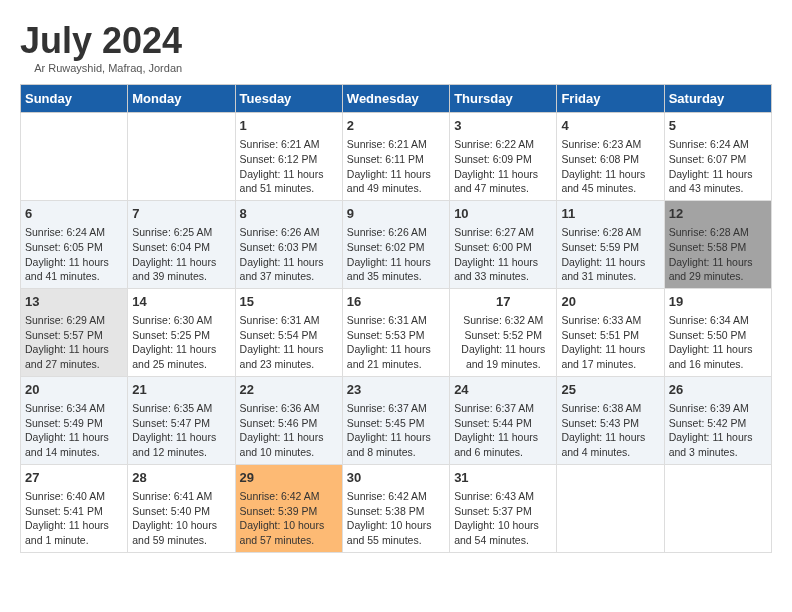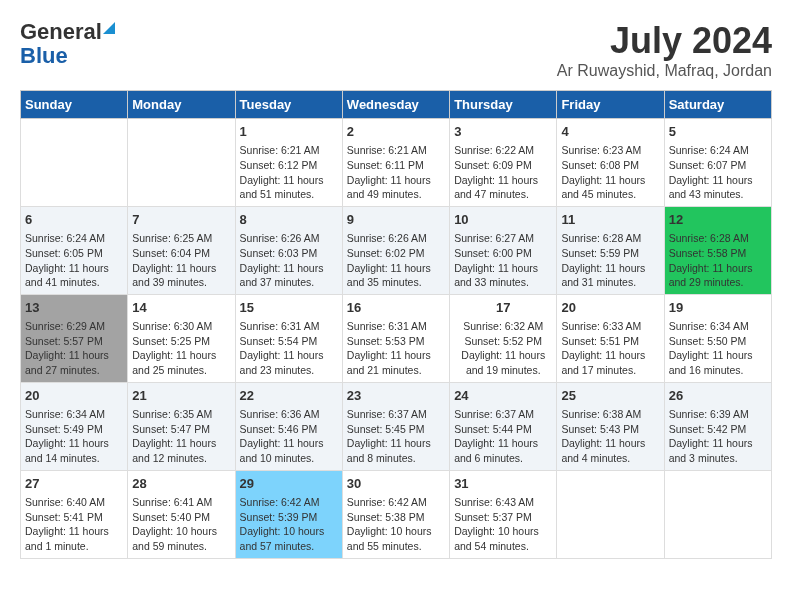--- a/index.html
+++ b/index.html
@@ -33,21 +33,21 @@
     }
     .title-section {
       text-align: right;
     }
     .month-title {
       font-size: 36px;
       font-weight: bold;
       color: #333;
     }
     .location {
-      font-size: 16px;
+      font-size: 11px;
       color: #555;
     }
     .calendar {
       width: 100%;
       border-collapse: collapse;
       font-size: 11px;
     }
     .calendar th {
       background-color: #1a5fa8;
       color: #fff;
@@ -83,30 +83,20 @@
       background: #f5f7fa;
     }
     tr:nth-child(odd) td:not(.empty) {
       background: #ffffff;
     }
   </style>
 </head>
 <body>
 
 <div class="header">
-  <div class="logo">
-    <div class="logo-line">
-      <span class="logo-text">
-        <span style="color:#333;">General</span><span style="display:inline-block;width:0;height:0;border-left:12px solid transparent;border-bottom:12px solid #1a8fd1;margin-left:1px;vertical-align:top;margin-top:2px;"></span>
-      </span>
-    </div>
-    <div>
-      <span class="logo-text" style="color:#1a5fa8;font-size:22px;">Blue</span>
-    </div>
-  </div>
   <div class="title-section">
     <div class="month-title">July 2024</div>
     <div class="location">Ar Ruwayshid, Mafraq, Jordan</div>
   </div>
 </div>
 
 <table class="calendar">
   <thead>
     <tr>
       <th>Sunday</th>
@@ -183,29 +173,29 @@
           <div class="day-info" style="white-space: pre-line;">Sunrise: 6:27 AM
 Sunset: 6:00 PM
 Daylight: 11 hours and 33 minutes.</div>
         </td>
         <td style="background-color: rgb(240, 244, 248);">
           <span class="day-number">11</span>
           <div class="day-info" style="white-space: pre-line;">Sunrise: 6:28 AM
 Sunset: 5:59 PM
 Daylight: 11 hours and 31 minutes.</div>
         </td>
-        <td style="background-color: #22c55e;">
+        <td style="background-color: #a3a3a3;">
           <span class="day-number">12</span>
           <div class="day-info" style="white-space: pre-line;">Sunrise: 6:28 AM
 Sunset: 5:58 PM
 Daylight: 11 hours and 29 minutes.</div>
         </td>
       </tr>
       <tr style="background-color: rgb(255, 255, 255);">
-        <td style="background-color: #a3a3a3;">
+        <td style="background-color: #e5e5e5;">
           <span class="day-number">13</span>
           <div class="day-info" style="white-space: pre-line;">Sunrise: 6:29 AM
 Sunset: 5:57 PM
 Daylight: 11 hours and 27 minutes.</div>
         </td>
         <td style="background-color: rgb(255, 255, 255);">
           <span class="day-number">14</span>
           <div class="day-info" style="white-space: pre-line;">Sunrise: 6:30 AM
 Sunset: 5:25 PM
 Daylight: 11 hours and 25 minutes.</div>
@@ -291,21 +281,21 @@
           <div class="day-info" style="white-space: pre-line;">Sunrise: 6:40 AM
 Sunset: 5:41 PM
 Daylight: 11 hours and 1 minute.</div>
         </td>
         <td style="background-color: rgb(255, 255, 255);">
           <span class="day-number">28</span>
           <div class="day-info" style="white-space: pre-line;">Sunrise: 6:41 AM
 Sunset: 5:40 PM
 Daylight: 10 hours and 59 minutes.</div>
         </td>
-        <td style="background-color: #7dd3fc;">
+        <td style="background-color: #fdba74;">
           <span class="day-number">29</span>
           <div class="day-info" style="white-space: pre-line;">Sunrise: 6:42 AM
 Sunset: 5:39 PM
 Daylight: 10 hours and 57 minutes.</div>
         </td>
         <td style="background-color: rgb(255, 255, 255);">
           <span class="day-number">30</span>
           <div class="day-info" style="white-space: pre-line;">Sunrise: 6:42 AM
 Sunset: 5:38 PM
 Daylight: 10 hours and 55 minutes.</div>

